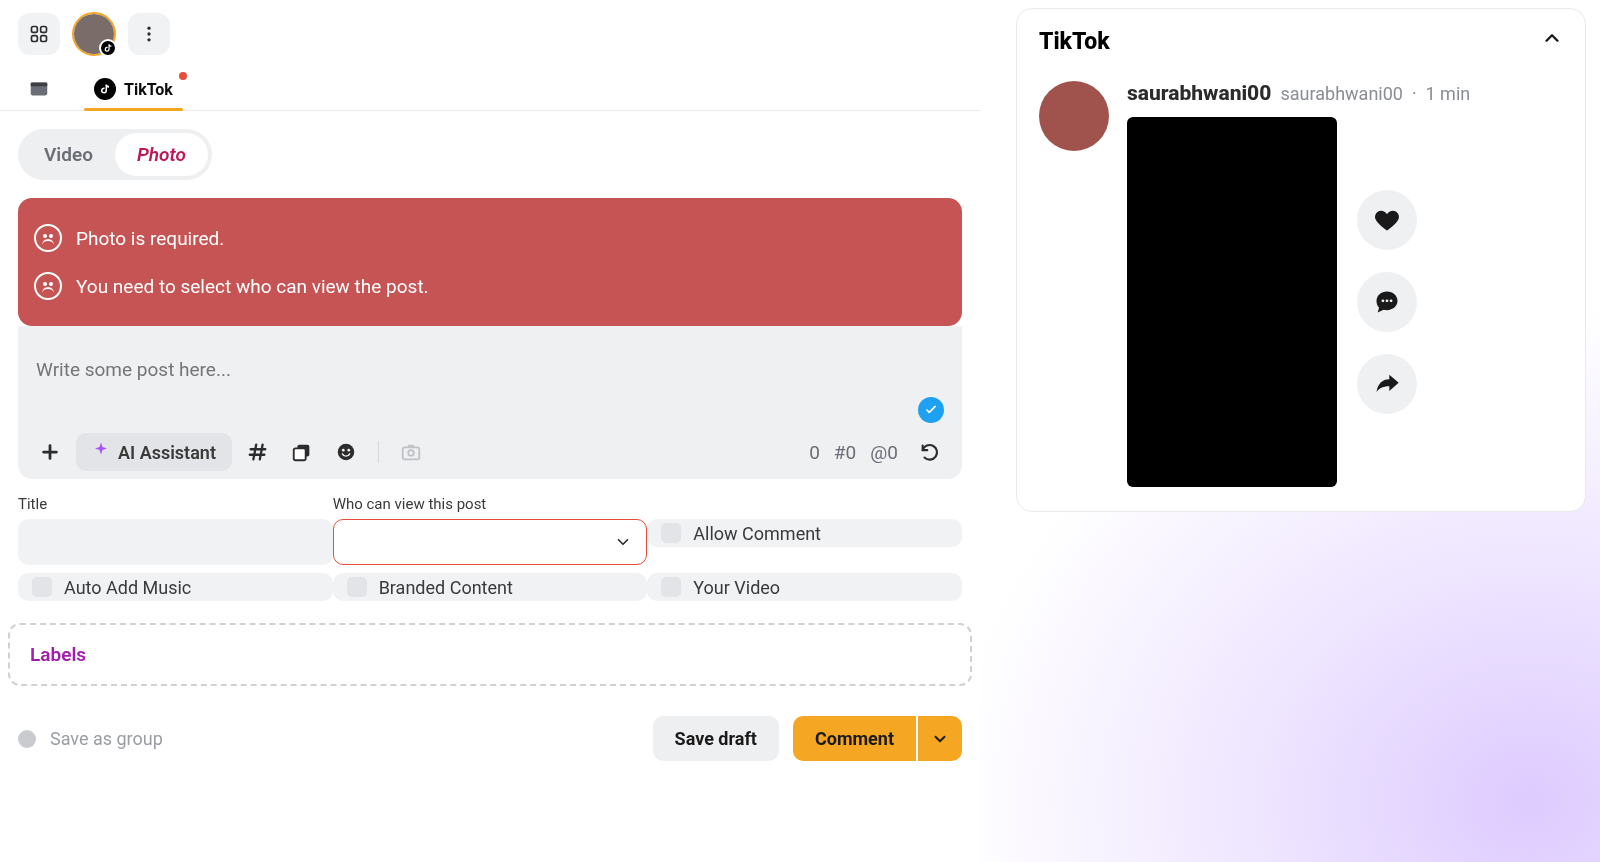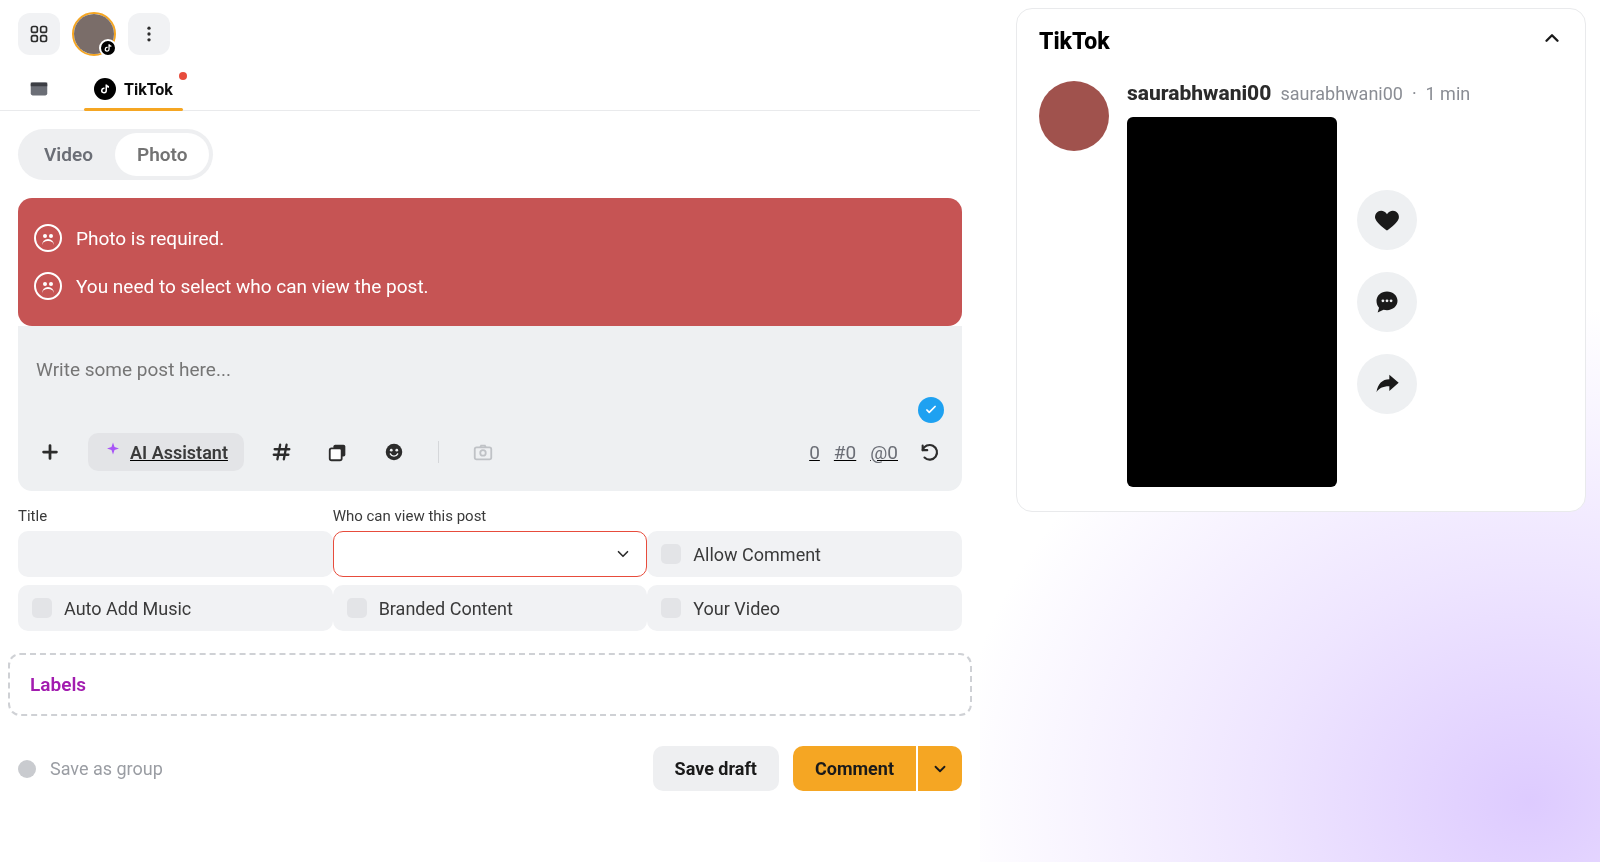--- a/index.html
+++ b/index.html
@@ -16,44 +16,44 @@
 .tabs-row { display: flex; align-items: center; gap: 24px; padding: 8px 18px 0; border-bottom: 1px solid #e9eaec; }
 .tabs-row .tab { display: flex; align-items: center; gap: 8px; padding: 8px 10px 10px; cursor: pointer; color: #6b6e76; position: relative; }
 .tabs-row .tab.active { color: #0c0c0c; font-weight: 700; }
 .tabs-row .tab.active::after { content:""; position:absolute; left:0; right:0; bottom:-1px; height:3px; background:#f5a623; border-radius:2px; }
 .tabs-row .tab .dot { position:absolute; top:2px; right:-4px; width:8px; height:8px; border-radius:50%; background:#e74c3c; }
 .tiktok-icon { width:22px; height:22px; border-radius:50%; background:#000; display:inline-flex; align-items:center; justify-content:center; }
 .tiktok-icon svg { width:12px; height:12px; }
 .cal-icon { width:22px; height:22px; display:inline-flex; align-items:center; justify-content:center; }
 .segmented { display:inline-flex; background:#eeeff1; border-radius:28px; padding:4px; margin:18px; }
 .segmented .seg { padding:10px 22px; border-radius:24px; font-size:19px; font-weight:600; color:#6b6e76; cursor:pointer; }
-.segmented .seg.active { background:#fff; color:#737373; }
+.segmented .seg.active { background:#fff; color:#be185d;font-style:italic; }
 .errors { margin: 0 18px; background:#c65454; border-radius:14px; color:#fff; padding: 16px 0; }
 .err-row { display:flex; align-items:center; gap:14px; padding: 10px 16px; font-size:19px; }
 .err-row .frown { width:28px; height:28px; border:2px solid #fff; border-radius:50%; position:relative; display:inline-flex; align-items:center; justify-content:center; }
 .err-row .frown::before, .err-row .frown::after { content:""; position:absolute; width:4px; height:4px; background:#fff; border-radius:50%; top:8px; }
 .err-row .frown::before { left:7px; }
 .err-row .frown::after { right:7px; }
 .err-row .frown .mouth { position:absolute; bottom:5px; width:12px; height:6px; border:2px solid #fff; border-bottom:none; border-left:none; border-right:none; border-top-left-radius:8px; border-top-right-radius:8px; border-top:2px solid #fff;}
 .composer { margin: 0 18px; background:#eef0f2; border-radius:0 0 14px 14px; border-top:none; padding-top: 0; }
 .composer textarea { width:100%; border:none; background:transparent; padding:32px 18px; font-size:19px; color:#6b6e76; resize:none; height:95px; outline:none; font-family:inherit; }
-.composer-bottom { display:flex; align-items:center; padding: 8px 14px 20px; gap: 20px; position:relative;text-decoration:underline; }
+.composer-bottom { display:flex; align-items:center; padding: 8px 14px 8px; gap: 8px; position:relative; }
 .check-badge { position:absolute; right:18px; top:-28px; width:26px; height:26px; border-radius:50%; background:#1ea1f1; display:flex; align-items:center; justify-content:center; }
 .check-badge svg { width:14px; height:14px; }
 .tool { width:36px; height:36px; display:inline-flex; align-items:center; justify-content:center; cursor:pointer; color:#2c2c2c; }
 .tool svg { width:22px; height:22px; }
 .ai-btn { display:inline-flex; align-items:center; gap:8px; background:#e3e4e7; padding:8px 16px; border-radius:10px; font-size:18px; font-weight:600; color:#3a3a3a; cursor:pointer; }
 .ai-btn .spark { color:#a855f7; }
 .spacer { flex:1; }
 .counts { display:flex; gap:14px; color:#6b6e76; font-size:19px; align-items:center; }
 .form-row { display:grid; grid-template-columns: 1fr 1fr 1fr; gap:0; padding: 16px 18px 8px; }
 .field-label { font-size:15px; color:#3a3a3a; margin-bottom:6px; display:block; }
 .field-input { width:100%; height:46px; background:#f1f2f4; border-radius:10px; border:none; padding:0 14px; font-size:17px; }
 .field-select { width:100%; height:46px; background:#fff; border:1px solid #e74c3c; border-radius:10px; padding:0 14px; font-size:17px; display:flex; align-items:center; justify-content:flex-end; cursor:pointer; }
-.check-box-row { display:flex; align-items:center; gap:12px; height:46px; background:#f1f2f4; border-radius:10px; padding:0 14px; font-size:18px; color:#3a3a3a; cursor:pointer;text-align:center; }
+.check-box-row { display:flex; align-items:center; gap:12px; height:28px; background:#f1f2f4; border-radius:10px; padding:0 14px; font-size:18px; color:#3a3a3a; cursor:pointer;text-align:center; }
 .check-box-row .cb { width:20px; height:20px; border-radius:5px; background:#e3e4e7; }
 .labels-box { margin: 14px 8px; border:2px dashed #cfd1d5; border-radius:12px; padding:18px 20px; color:#a21caf; font-size:19px; font-weight:600; }
 .footer { display:flex; align-items:center; padding: 16px 18px; gap:14px; background:#fff; }
 .footer .mute-dot { width:18px; height:18px; border-radius:50%; background:#c9cbcf; }
 .footer .save-group { color:#9a9da3; font-size:18px; flex:1; }
 .btn { padding:12px 22px; border-radius:10px; font-size:18px; font-weight:700; cursor:pointer; border:none; }
 .btn-light { background:#eeeff1; color:#1a1a1a;text-align:center; }
 .btn-primary { background:#f5a623; color:#1a1a1a; }
 .btn-split { display:flex; gap:2px; }
 .btn-split .btn-primary { border-radius:10px 0 0 10px; }

